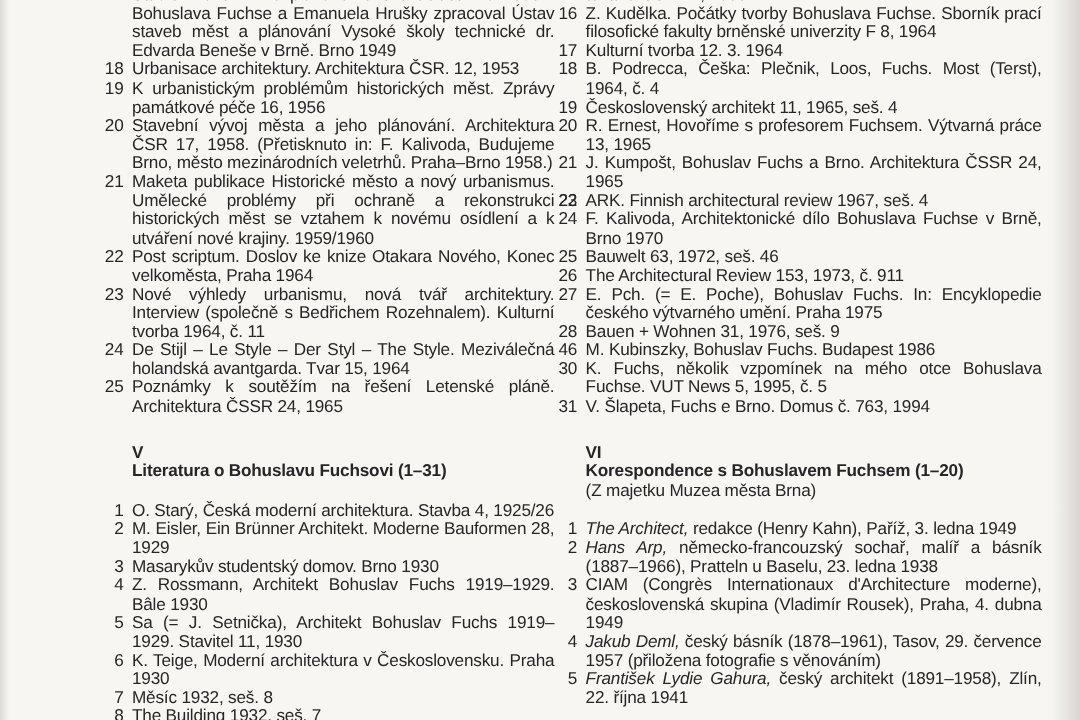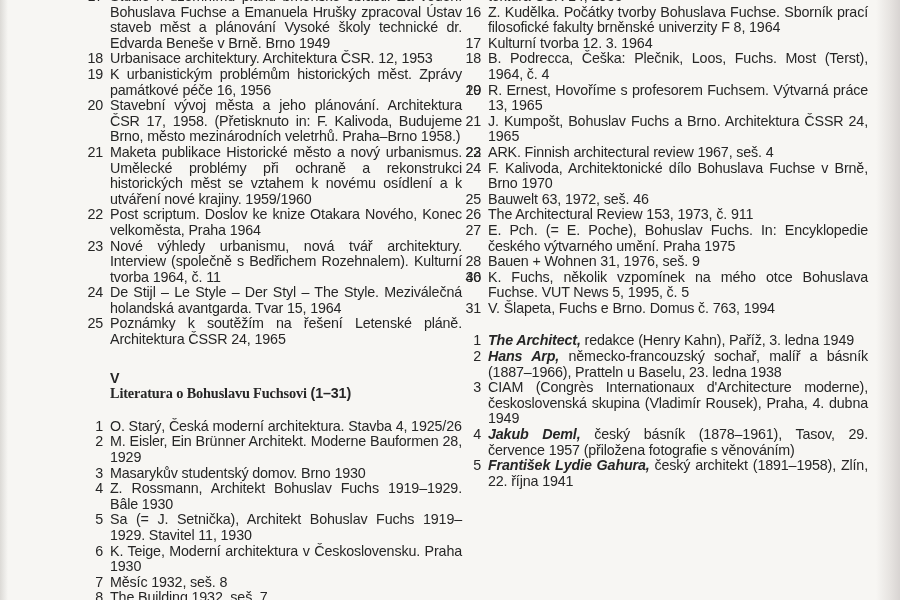--- a/index.html
+++ b/index.html
@@ -21,24 +21,24 @@
     position: absolute; top: -11px;
     font-size: 14.3px; line-height: 15.6px;
     letter-spacing: -0.15px;
   }
   .col-left { left: 84px; width: 378px; }
   .col-right { left: 462px; width: 406px; }
   .entry { position: relative; padding-left: 26px; text-align: justify; }
   .entry .num {
     position: absolute; left: 0; width: 19px; text-align: right;
   }
-  .entry .txt em { font-style: italic; font-weight: bold; }
+  .entry .txt em { font-style: italic; }
   .section { padding-left: 26px; margin-top: 15.6px; }
   .section .roman { font-weight: bold; }
-  .section .title { font-weight: bold; font-family: Liberation Serif, serif; }
+  .section .title { font-weight: bold; }
   .section .range { font-weight: bold; }
 </style>
 </head>
 <body>
 
 <div class="spine-left"></div>
 <div class="spine-right"></div>
 
 <div class="col col-left">
   <div>
@@ -71,35 +71,40 @@
 
   </div>
 </div>
 
 <div class="col col-right">
   <div>
     <div class="entry"><span class="num"></span><span class="txt">tektura ČSR 14, 1955</span></div>
     <div class="entry"><span class="num">16</span><span class="txt">Z. Kudělka. Počátky tvorby Bohuslava Fuchse. Sborník prací filosofické fakulty brněnské univerzity F 8, 1964</span></div>
     <div class="entry"><span class="num">17</span><span class="txt">Kulturní tvorba 12. 3. 1964</span></div>
     <div class="entry"><span class="num">18</span><span class="txt">B. Podrecca, Češka: Plečnik, Loos, Fuchs. Most (Terst), 1964, č. 4</span></div>
-    <div class="entry"><span class="num">19</span></div>
+    <div class="entry"><span class="num">19</span><span class="txt">Československý architekt 11, 1965, seš. 4</span></div>
     <div class="entry"><span class="num">20</span><span class="txt">R. Ernest, Hovoříme s profesorem Fuchsem. Výtvarná práce 13, 1965</span></div>
     <div class="entry"><span class="num">21</span><span class="txt">J. Kumpošt, Bohuslav Fuchs a Brno. Architektura ČSSR 24, 1965</span></div>
     <div class="entry"><span class="num">22</span></div>
     <div class="entry"><span class="num">23</span><span class="txt">ARK. Finnish architectural review 1967, seš. 4</span></div>
     <div class="entry"><span class="num">24</span><span class="txt">F. Kalivoda, Architektonické dílo Bohuslava Fuchse v Brně, Brno 1970</span></div>
     <div class="entry"><span class="num">25</span><span class="txt">Bauwelt 63, 1972, seš. 46</span></div>
     <div class="entry"><span class="num">26</span><span class="txt">The Architectural Review 153, 1973, č. 911</span></div>
     <div class="entry"><span class="num">27</span><span class="txt">E. Pch. (= E. Poche), Bohuslav Fuchs. In: Encyklopedie českého výtvarného umění. Praha 1975</span></div>
     <div class="entry"><span class="num">28</span><span class="txt">Bauen + Wohnen 31, 1976, seš. 9</span></div>
-    <div class="entry"><span class="num">46</span></div>
+    <div class="entry"><span class="num">46</span><span class="txt">M. Kubinszky, Bohuslav Fuchs. Budapest 1986</span></div>
     <div class="entry"><span class="num">30</span><span class="txt">K. Fuchs, několik vzpomínek na mého otce Bohuslava Fuchse. VUT News 5, 1995, č. 5</span></div>
     <div class="entry"><span class="num">31</span><span class="txt">V. Šlapeta, Fuchs e Brno. Domus č. 763, 1994</span></div>
   </div>
 
+  <div class="section" style="margin-top:23px;">
+    <div class="roman">VI</div>
+    <div><span class="title">Korespondence s Bohuslavem Fuchsem</span> <span class="range">(1–20)</span></div>
+    <div>(Z majetku Muzea města Brna)</div>
+  </div>
   <div style="height:17px;"></div>
 
   <div>
     <div class="entry"><span class="num">1</span><span class="txt"><em>The Architect,</em><span> redakce (Henry Kahn), Paříž, 3. ledna 1949</span></span></div>
     <div class="entry"><span class="num">2</span><span class="txt"><em>Hans Arp,</em><span> německo-francouzský sochař, malíř a básník (1887–1966), Pratteln u Baselu, 23. ledna 1938</span></span></div>
     <div class="entry"><span class="num">3</span><span class="txt"><em></em><span>CIAM (Congrès Internationaux d'Architecture moderne), československá skupina (Vladimír Rousek), Praha, 4. dubna 1949</span></span></div>
     <div class="entry"><span class="num">4</span><span class="txt"><em>Jakub Deml,</em><span> český básník (1878–1961), Tasov, 29. července 1957 (přiložena fotografie s věnováním)</span></span></div>
     <div class="entry"><span class="num">5</span><span class="txt"><em>František Lydie Gahura,</em><span> český architekt (1891–1958), Zlín, 22. října 1941</span></span></div>
 
   </div>

